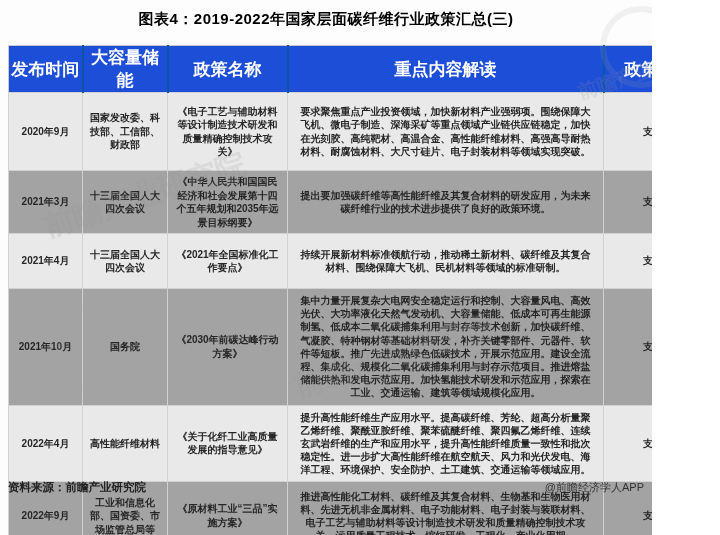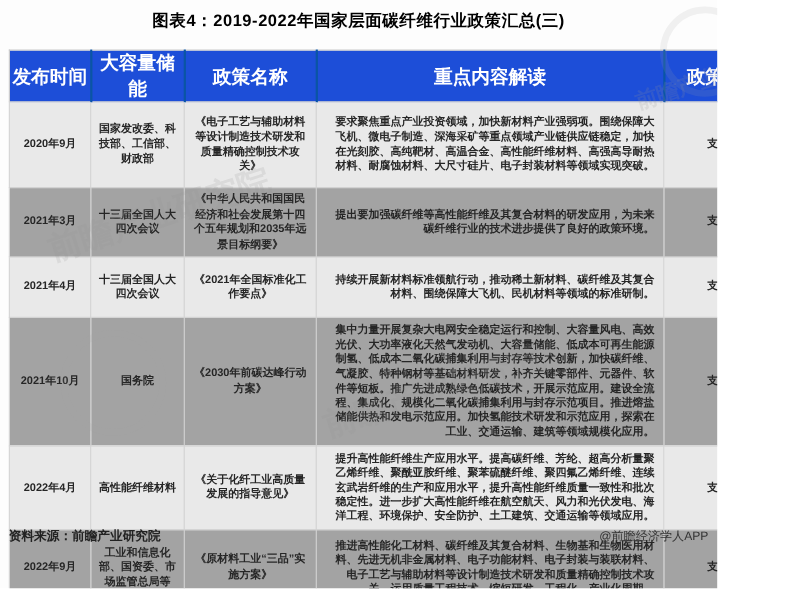--- a/index.html
+++ b/index.html
@@ -19,21 +19,21 @@
   }
   th {
     background:#1d4ed8; color:#ffffff; font-size:17px; font-weight:bold;
     height:34px; border-left:2px solid #0a55a4; padding:0 2px;
   }
   th:first-child { border-left:none; }
   td {
     border:1px solid #d2d2d2; font-size:10px; font-weight:bold; color:#262626;
     text-align:center; vertical-align:middle; padding:4px 5px; line-height:1.35;
   }
-  td.c-content { text-align:right; padding:5px 8px; line-height:1.32; }
+  td.c-content { text-align:center; padding:5px 8px; line-height:1.32; }
   tr.odd td { background:#e9e9e9; }
   tr.even td { background:#a3a3a3; }
   tbody tr:nth-child(1) { height:78px; }
   tbody tr:nth-child(2) { height:50px; }
   tbody tr:nth-child(3) { height:55px; }
   tbody tr:nth-child(4) { height:93px; }
   tbody tr:nth-child(5) { height:72px; }
   tbody tr:nth-child(6) { height:68px; }
 
   .footer {

